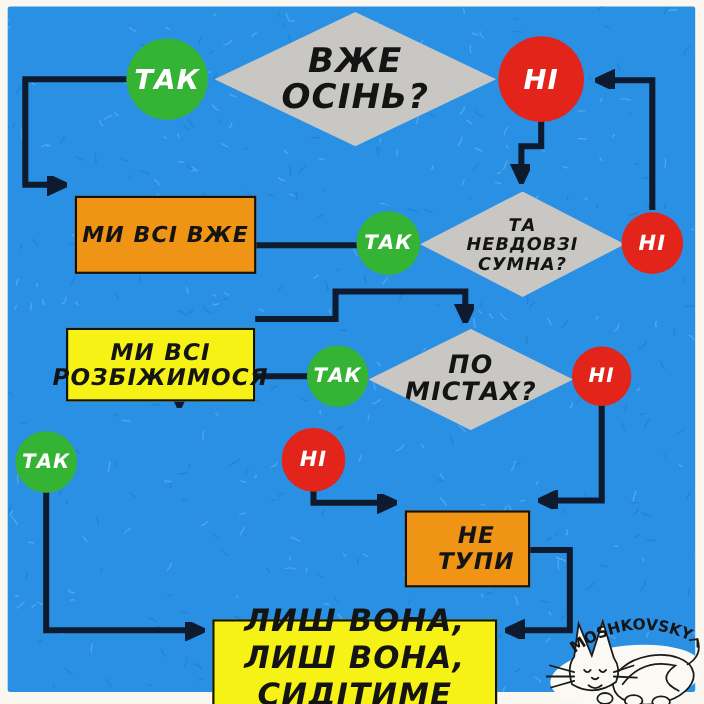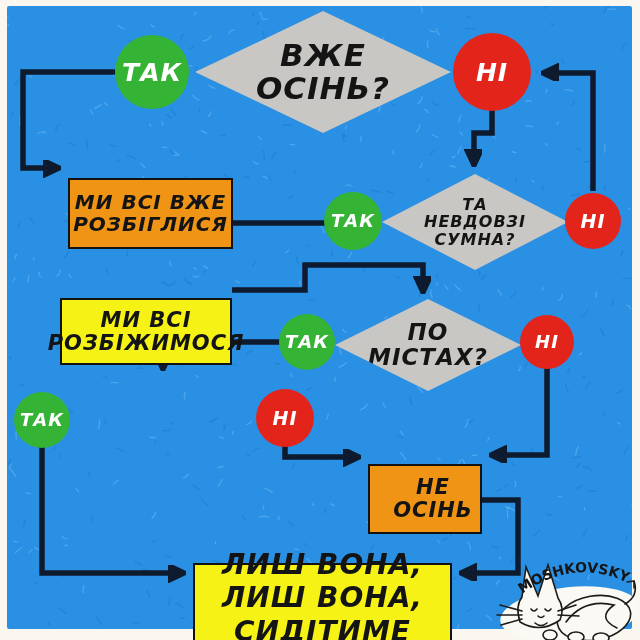--- a/index.html
+++ b/index.html
@@ -533,21 +533,20 @@
   </div>
   <div id="yes1" class="node circle green">
     <div>ТАК</div>
   </div>
   <div id="no1" class="node circle red">
     <div>НІ</div>
   </div>
 
   <div id="b1" class="node rbox orange">
     <div>МИ ВСІ ВЖЕ</div>
-    <div>РОЗБІГЛИСЯ</div>
   </div>
 
   <div id="d2" class="node diamond">
     <div>ТА</div>
     <div>НЕВДОВЗІ</div>
     <div>СУМНА?</div>
   </div>
   <div id="yes2" class="node circle green">
     <div>ТАК</div>
   </div>
@@ -573,21 +572,21 @@
 
   <div id="yes4" class="node circle green">
     <div>ТАК</div>
   </div>
   <div id="no4" class="node circle red">
     <div>НІ</div>
   </div>
 
   <div id="b3" class="node rbox orange">
     <div>НЕ</div>
-    <div>ОСІНЬ</div>
+    <div>ТУПИ</div>
   </div>
 
   <div id="b4" class="node rbox yellow">
     <div>ЛИШ ВОНА,</div>
     <div>ЛИШ ВОНА,</div>
     <div>СИДІТИМЕ СУМНА!</div>
   </div>
 
   <svg id="signature" viewBox="0 0 152 88">
     <ellipse cx="82" cy="62" rx="70" ry="27" fill="#fbf9f3" stroke="none" transform="rotate(-6 82 62)"></ellipse>

